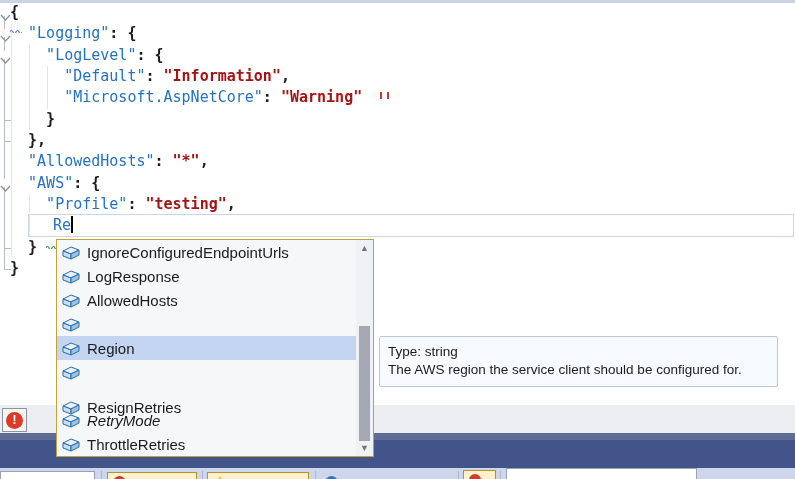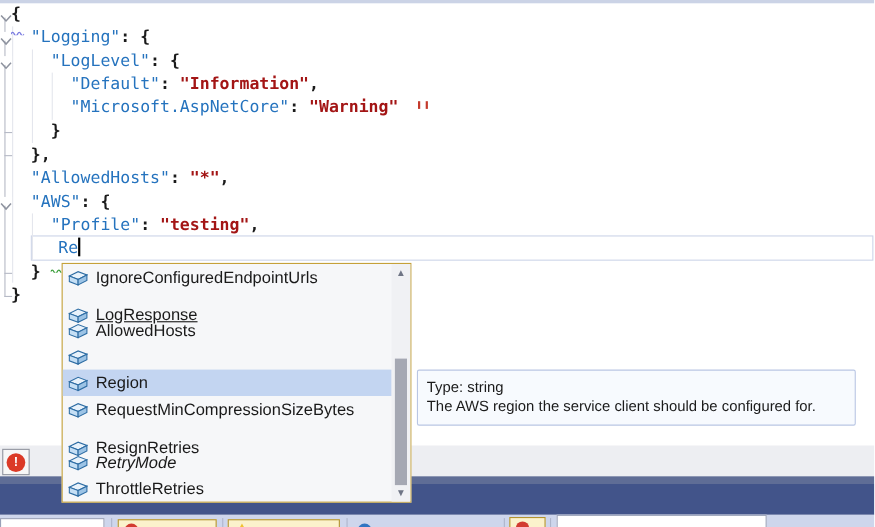--- a/index.html
+++ b/index.html
@@ -168,21 +168,21 @@
   <div id="completion">
     <div id="cmp-items">
         <div class="cmp-item" style="top: 0px;">
           <svg class="cmp-icon" width="18" height="15" viewBox="0 0 18 15">
     <polygon points="1,6 9,2 17,5 9,9" fill="#e8f2fb" stroke="#2e6da4" stroke-width="1"></polygon>
     <polygon points="1,6 9,9 9,14 1,11" fill="#c5dff5" stroke="#2e6da4" stroke-width="1"></polygon>
     <polygon points="9,9 17,5 17,10 9,14" fill="#9cc3e5" stroke="#2e6da4" stroke-width="1"></polygon>
   </svg>
           <span>IgnoreConfiguredEndpointUrls</span>
         </div>
-        <div class="cmp-item" style="top: 34px; text-decoration: underline;">
+        <div class="cmp-item" style="top: 24px;">
           <svg class="cmp-icon" width="18" height="15" viewBox="0 0 18 15">
     <polygon points="1,6 9,2 17,5 9,9" fill="#e8f2fb" stroke="#2e6da4" stroke-width="1"></polygon>
     <polygon points="1,6 9,9 9,14 1,11" fill="#c5dff5" stroke="#2e6da4" stroke-width="1"></polygon>
     <polygon points="9,9 17,5 17,10 9,14" fill="#9cc3e5" stroke="#2e6da4" stroke-width="1"></polygon>
   </svg>
           <span>LogResponse</span>
         </div>
         <div class="cmp-item" style="top: 48px;">
           <svg class="cmp-icon" width="18" height="15" viewBox="0 0 18 15">
     <polygon points="1,6 9,2 17,5 9,9" fill="#e8f2fb" stroke="#2e6da4" stroke-width="1"></polygon>
@@ -205,21 +205,20 @@
     <polygon points="9,9 17,5 17,10 9,14" fill="#9cc3e5" stroke="#2e6da4" stroke-width="1"></polygon>
   </svg>
           <span>Region</span>
         </div>
         <div class="cmp-item" style="top: 120px;">
           <svg class="cmp-icon" width="18" height="15" viewBox="0 0 18 15">
     <polygon points="1,6 9,2 17,5 9,9" fill="#e8f2fb" stroke="#2e6da4" stroke-width="1"></polygon>
     <polygon points="1,6 9,9 9,14 1,11" fill="#c5dff5" stroke="#2e6da4" stroke-width="1"></polygon>
     <polygon points="9,9 17,5 17,10 9,14" fill="#9cc3e5" stroke="#2e6da4" stroke-width="1"></polygon>
   </svg>
-          <span>RequestMinCompressionSizeBytes</span>
         </div>
         <div class="cmp-item" style="top: 144px; margin-top: 11px;">
           <svg class="cmp-icon" width="18" height="15" viewBox="0 0 18 15">
     <polygon points="1,6 9,2 17,5 9,9" fill="#e8f2fb" stroke="#2e6da4" stroke-width="1"></polygon>
     <polygon points="1,6 9,9 9,14 1,11" fill="#c5dff5" stroke="#2e6da4" stroke-width="1"></polygon>
     <polygon points="9,9 17,5 17,10 9,14" fill="#9cc3e5" stroke="#2e6da4" stroke-width="1"></polygon>
   </svg>
           <span>ResignRetries</span>
         </div>
         <div class="cmp-item" style="top: 168px; font-style: italic;">

